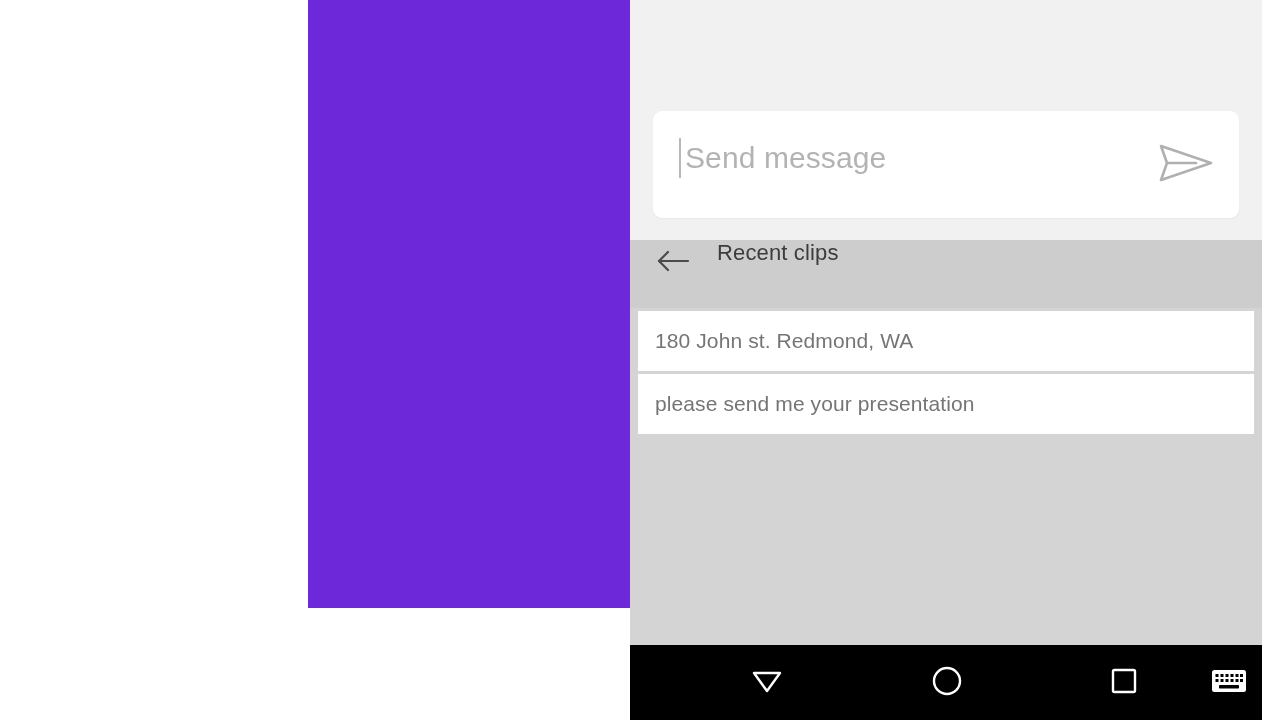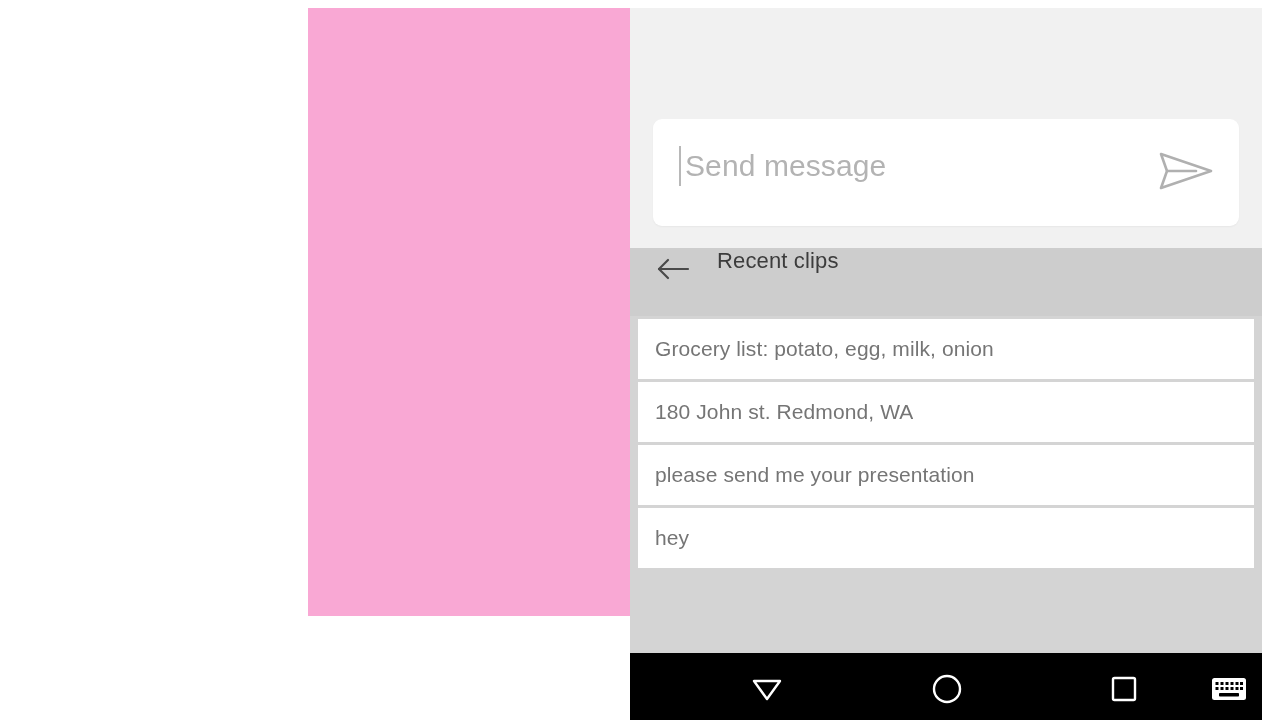--- a/index.html
+++ b/index.html
@@ -16,24 +16,24 @@
     position: relative;
     width: 1280px;
     height: 720px;
     background: #ffffff;
   }
 
   
   #phone-frame {
     position: absolute;
     left: 308px;
-    top: 8px;
+    top: 0px;
     width: 660px;
     height: 608px;
-    background: #f9a8d4;
+    background: #6d28d9;
     box-sizing: border-box;
   }
 
   
   #phone-screen {
     position: absolute;
     left: 322px;
     top: 0px;
     width: 632px;
     height: 645px;
@@ -219,36 +219,30 @@
               <path d="M32 13 L3 13" stroke="#4a4a4a" stroke-width="2.2" stroke-linecap="round"></path>
               <path d="M12 4 L3 13 L12 22" stroke="#4a4a4a" stroke-width="2.2" stroke-linecap="round" stroke-linejoin="round" fill="none"></path>
             </svg>
           </span>
         </div>
         <div id="recent-clips-title">Recent clips</div>
       </div>
 
       <div id="clip-list">
 
-        <div class="clip-item">
-          <div class="clip-text">Grocery list: potato, egg, milk, onion</div>
-        </div>
 
         <div class="clip-item">
           <div class="clip-text">180 John st. Redmond, WA</div>
         </div>
 
         <div class="clip-item">
           <div class="clip-text">please send me your presentation</div>
         </div>
 
 
-        <div class="clip-item">
-          <div class="clip-text">hey</div>
-        </div>
 
       </div>
 
     </div>
 
     <div id="nav-bar">
 
       <div class="nav-icon" id="nav-back">
         <span>
           <svg width="36" height="32" viewBox="0 0 36 32" fill="none" xmlns="http://www.w3.org/2000/svg">

